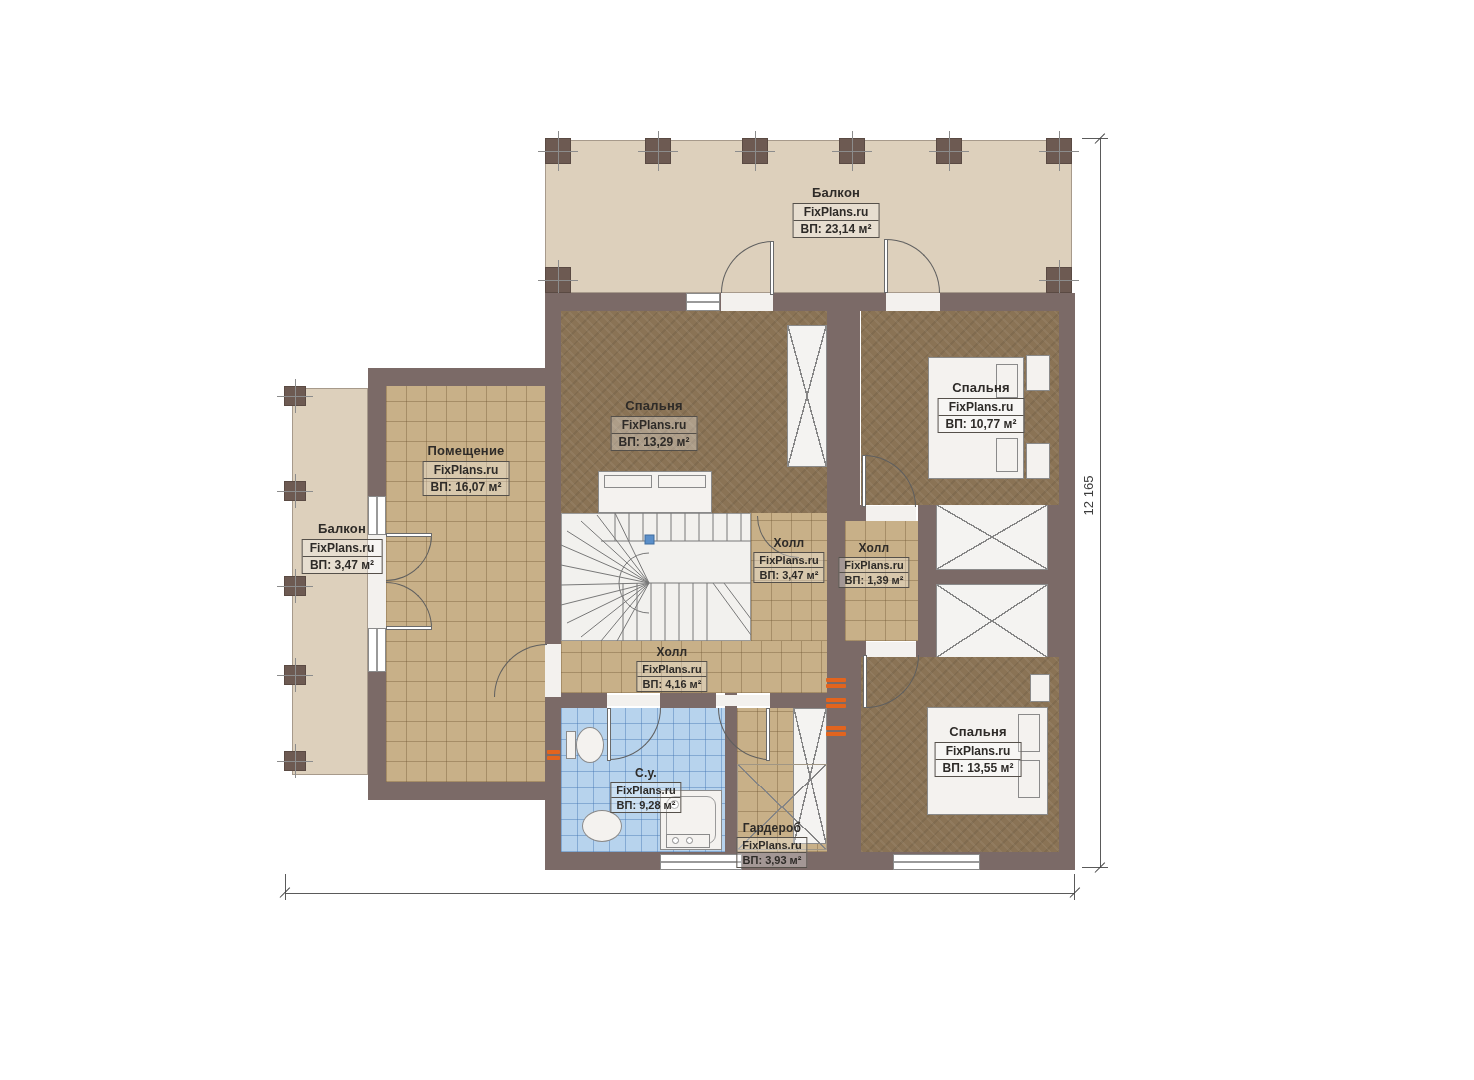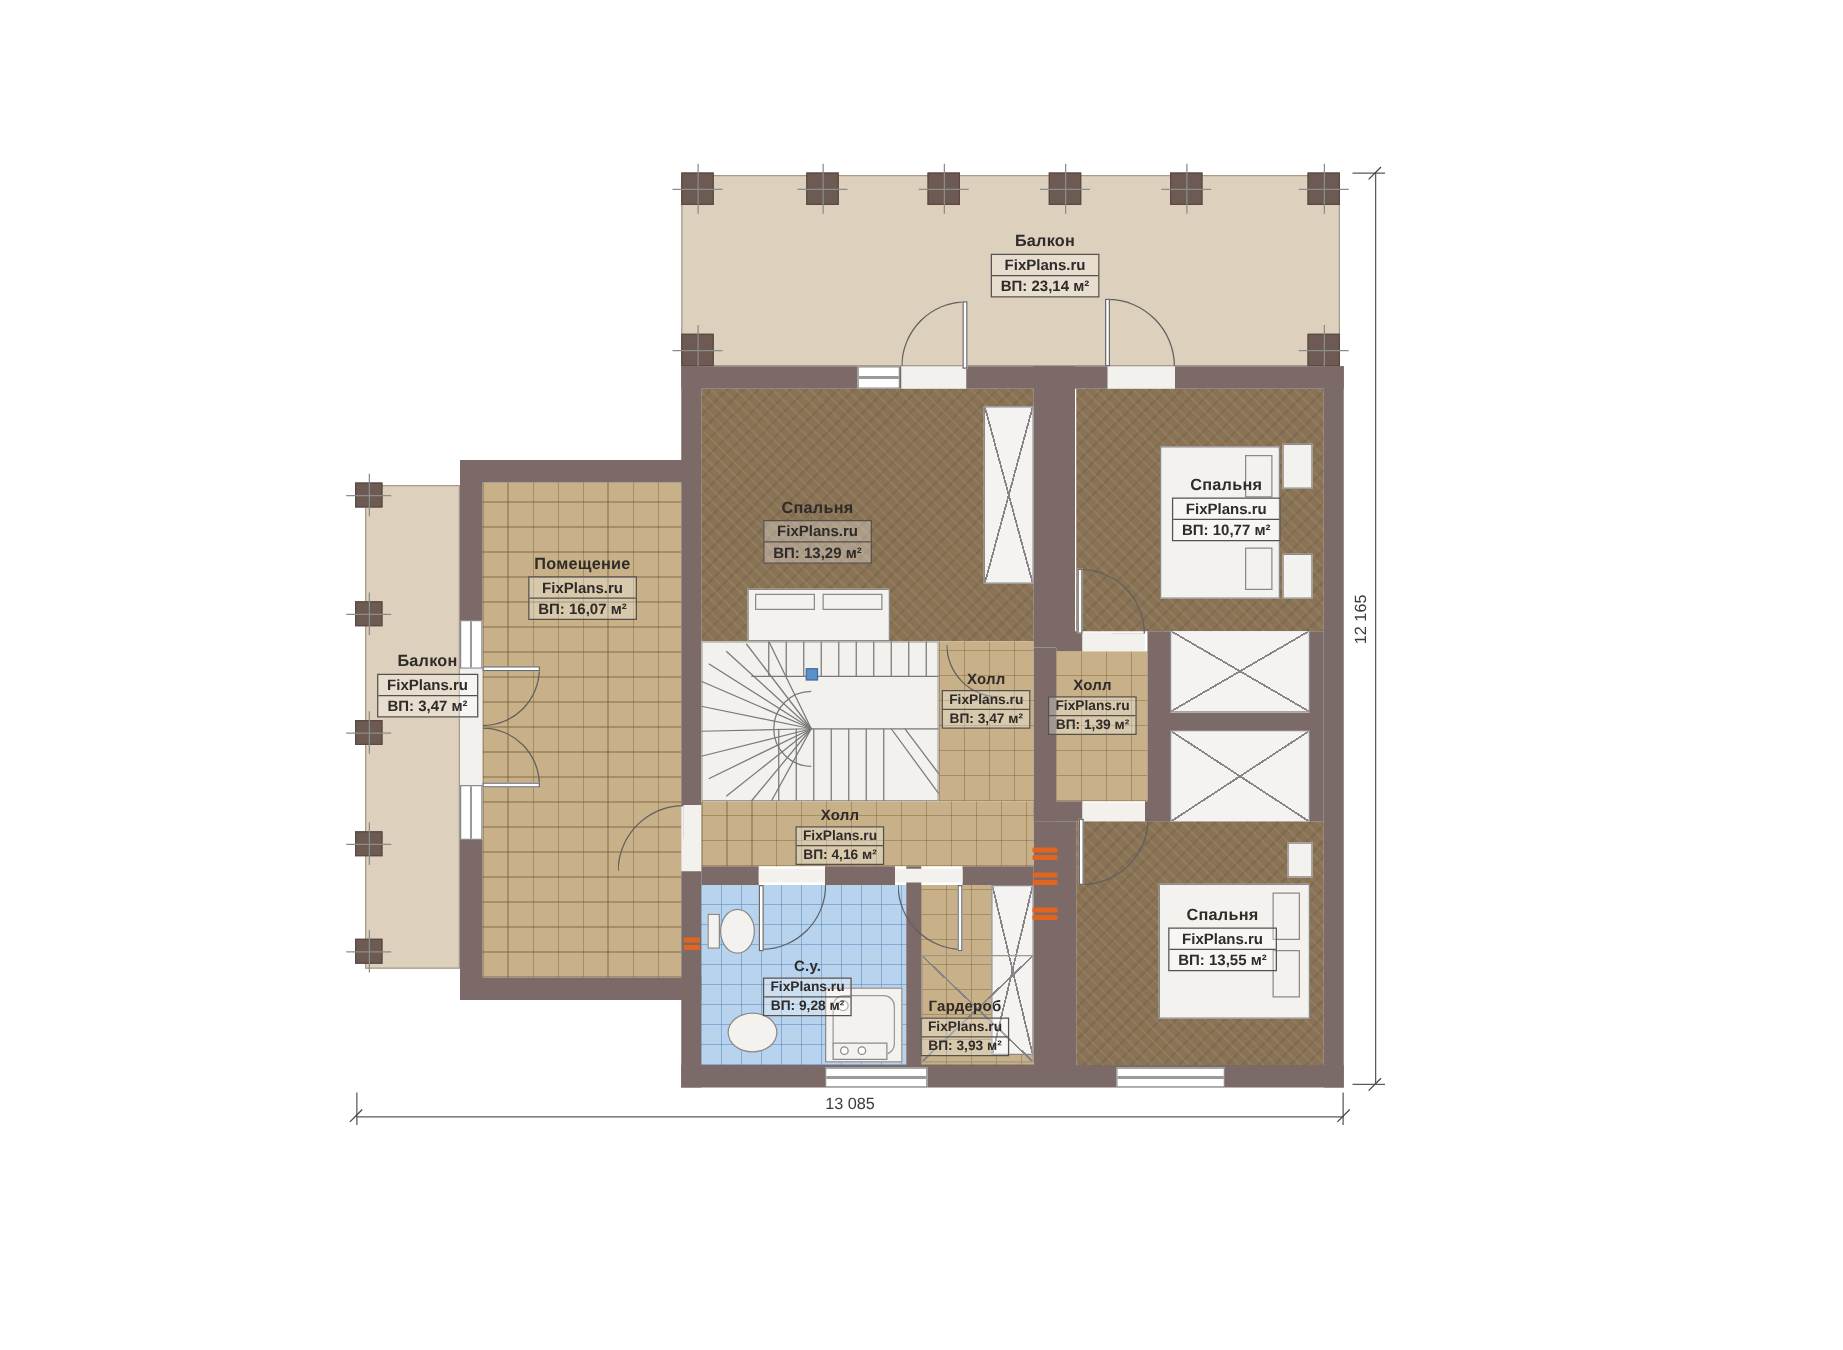--- a/index.html
+++ b/index.html
@@ -294,41 +294,40 @@
       <div class="row">ВП: 4,16 м²</div>
     </div>
   </div>
   <div class="rlabel sm" style="left:646px;top:766px;">
     <div class="ttl">С.у.</div>
     <div class="bx">
       <div class="row">FixPlans.ru</div>
       <div class="row">ВП: 9,28 м²</div>
     </div>
   </div>
-  <div class="rlabel sm" style="left:772px;top:798px;">
+  <div class="rlabel sm" style="left:772px;top:821px;">
     <div class="ttl">Гардероб</div>
     <div class="bx">
       <div class="row">FixPlans.ru</div>
       <div class="row">ВП: 3,93 м²</div>
     </div>
   </div>
   <div class="rlabel" style="left:978px;top:724px;">
     <div class="ttl">Спальня</div>
     <div class="bx">
       <div class="row">FixPlans.ru</div>
       <div class="row">ВП: 13,55 м²</div>
     </div>
   </div>
 
   <div class="abs dimline" style="left:285px;top:893px;width:790px;height:1px;"></div>
   <div class="abs dimline" style="left:285px;top:874px;width:1px;height:26px;"></div>
   <div class="abs dimline" style="left:1074px;top:874px;width:1px;height:26px;"></div>
   <div class="tick" style="left:278px;top:892px;"></div>
   <div class="tick" style="left:1068px;top:892px;"></div>
-  <div class="dimtext" style="left:285px;top:875px;width:790px;text-align:center;">13 085</div>
 
   <div class="abs dimline" style="left:1100px;top:138px;width:1px;height:730px;"></div>
   <div class="abs dimline" style="left:1082px;top:138px;width:26px;height:1px;"></div>
   <div class="abs dimline" style="left:1082px;top:867px;width:26px;height:1px;"></div>
   <div class="tick" style="left:1093px;top:138px;"></div>
   <div class="tick" style="left:1093px;top:867px;"></div>
   <div class="dimtext" style="left:1058px;top:488px;width:60px;text-align:center;transform:rotate(-90deg);">12 165</div>
 
 </div>
 

